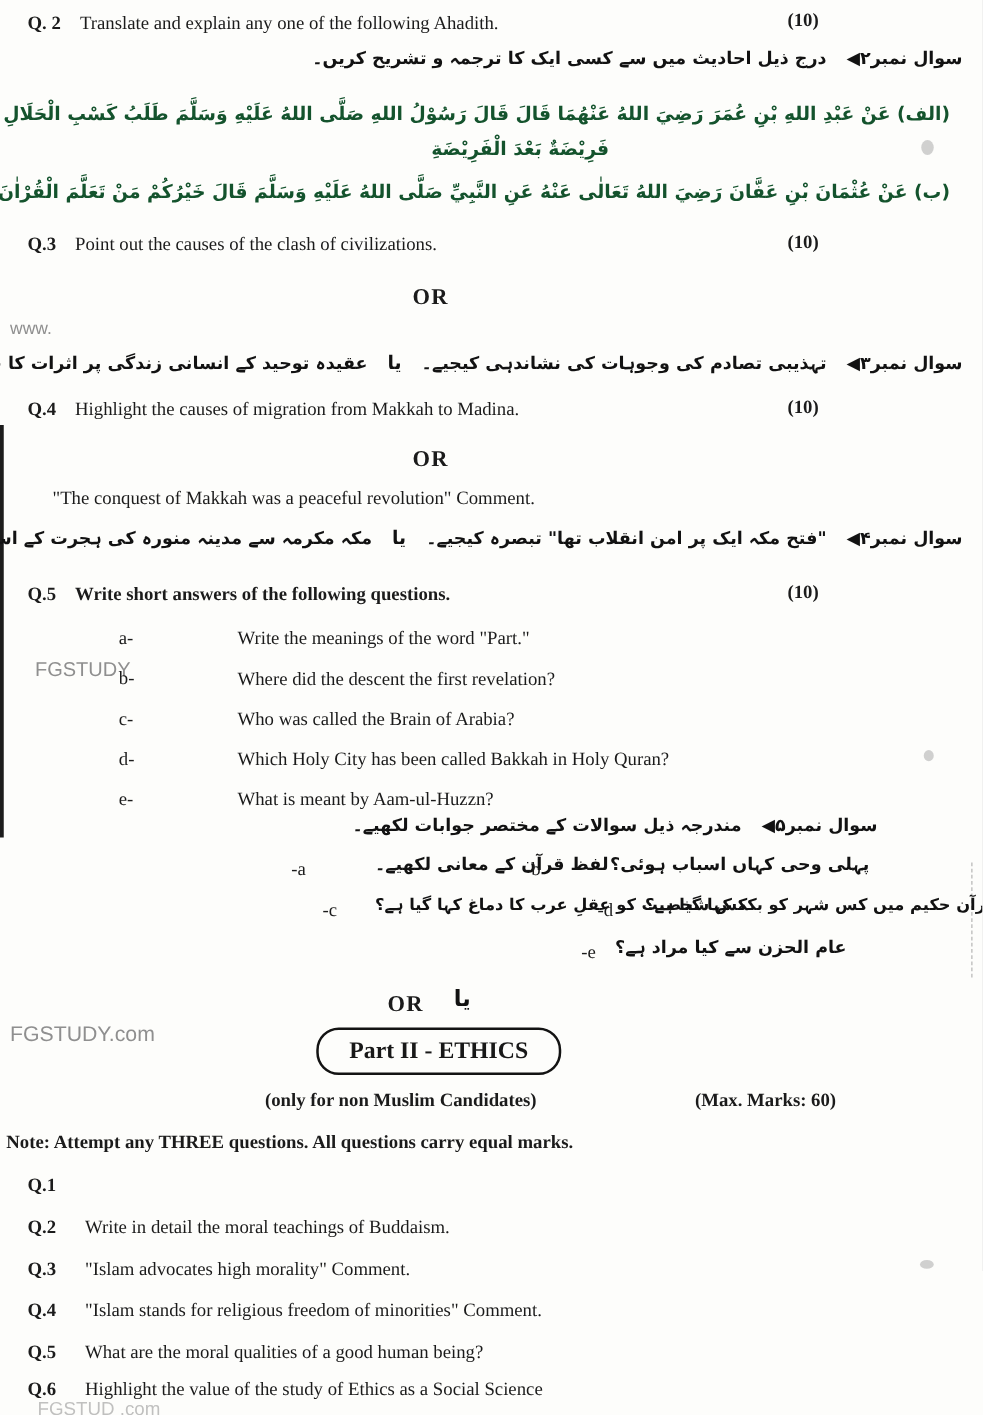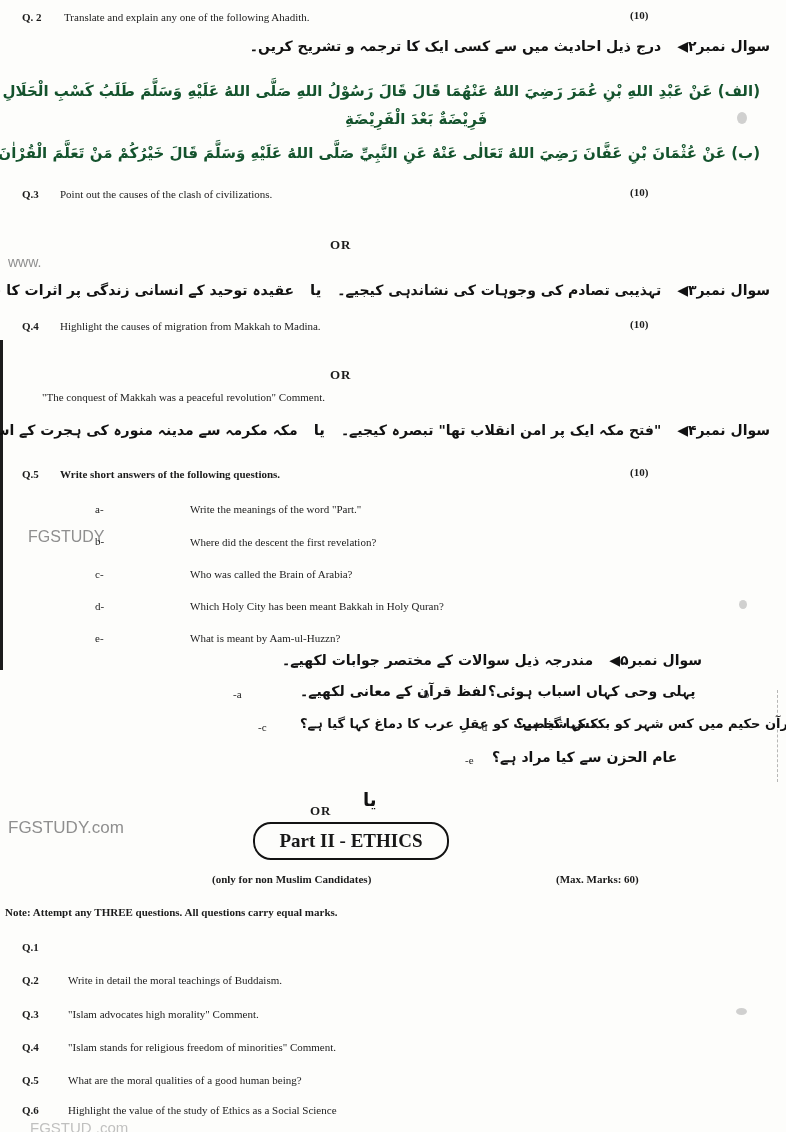--- a/index.html
+++ b/index.html
@@ -2,28 +2,28 @@
 <html><head>
 <meta charset="utf-8">
 <style>
   html,body{margin:0;padding:0;background:#e8e8e8;}
   #page{
     position:relative;width:786px;height:1132px;margin:0 auto;
     background:#fdfdfb;overflow:hidden;
     font-family:"Liberation Serif",serif;color:#181818;
   }
   .abs{position:absolute;white-space:nowrap;}
-  .en{font-family:"Liberation Serif",serif;font-size:11px;color:#1b1b1b;}
+  .en{font-family:"Liberation Serif",serif;font-size:15px;color:#1b1b1b;}
   .b{font-weight:bold;}
   .ur{font-family:"DejaVu Sans",sans-serif;font-size:14px;font-weight:bold;color:#121212;direction:rtl;unicode-bidi:embed;text-align:right;}
   .ar{font-family:"DejaVu Sans",sans-serif;font-size:15px;font-weight:bold;color:#14532d;direction:rtl;unicode-bidi:embed;}
   .marker{font-size:14px;}
   .urline{display:flex;flex-direction:row;gap:16px;direction:rtl;align-items:baseline;}
   .wm{font-family:"Liberation Sans",sans-serif;color:#8f8f8f;}
-  .or{font-size:13px;letter-spacing:1px;margin-top:10px;}
+  .or{font-size:18px;letter-spacing:1px;}
   .p2box{
     position:absolute;left:253px;top:822px;width:192px;height:34px;
     border:2.5px solid #131313;border-radius:18px;
     display:flex;align-items:center;justify-content:center;
   }
   .p2title{font-size:19px;font-weight:bold;font-family:"Liberation Serif",serif;}
   .leftbar{position:absolute;left:0;top:340px;width:3px;height:330px;background:#1c1c1c;}
   .edge-dash{position:absolute;left:777px;top:690px;height:92px;border-left:1px dashed #9a9a9a;opacity:.7;}
   .smudge{position:absolute;background:#c4c4c4;border-radius:50%;opacity:.8;}
   .faint{opacity:.55;}
@@ -91,21 +91,21 @@
   <span class="abs en" style="left:190px;top:503px;">Write the meanings of the word "Part."</span>
 
   <span class="abs wm" style="left:28px;top:528px;font-size:16px;">FGSTUDY</span>
   <span class="abs en" style="left:95px;top:535px;">b-</span>
   <span class="abs en" style="left:190px;top:536px;">Where did the descent the first revelation?</span>
 
   <span class="abs en" style="left:95px;top:568px;">c-</span>
   <span class="abs en" style="left:190px;top:568px;">Who was called the Brain of Arabia?</span>
 
   <span class="abs en" style="left:95px;top:600px;">d-</span>
-  <span class="abs en" style="left:190px;top:600px;">Which Holy City has been meant Bakkah in Holy Quran?</span>
+  <span class="abs en" style="left:190px;top:600px;">Which Holy City has been called Bakkah in Holy Quran?</span>
 
   <span class="abs en" style="left:95px;top:632px;">e-</span>
   <span class="abs en" style="left:190px;top:632px;">What is meant by Aam-ul-Huzzn?</span>
 
   <div class="abs urline" style="right:84px;top:652px;">
     <span class="ur marker">سوال نمبر۵◀</span>
     <span class="ur">مندرجہ ذیل سوالات کے مختصر جوابات لکھیے۔</span>
   </div>
 
   <span class="abs en" style="left:233px;top:688px;">-a</span>

